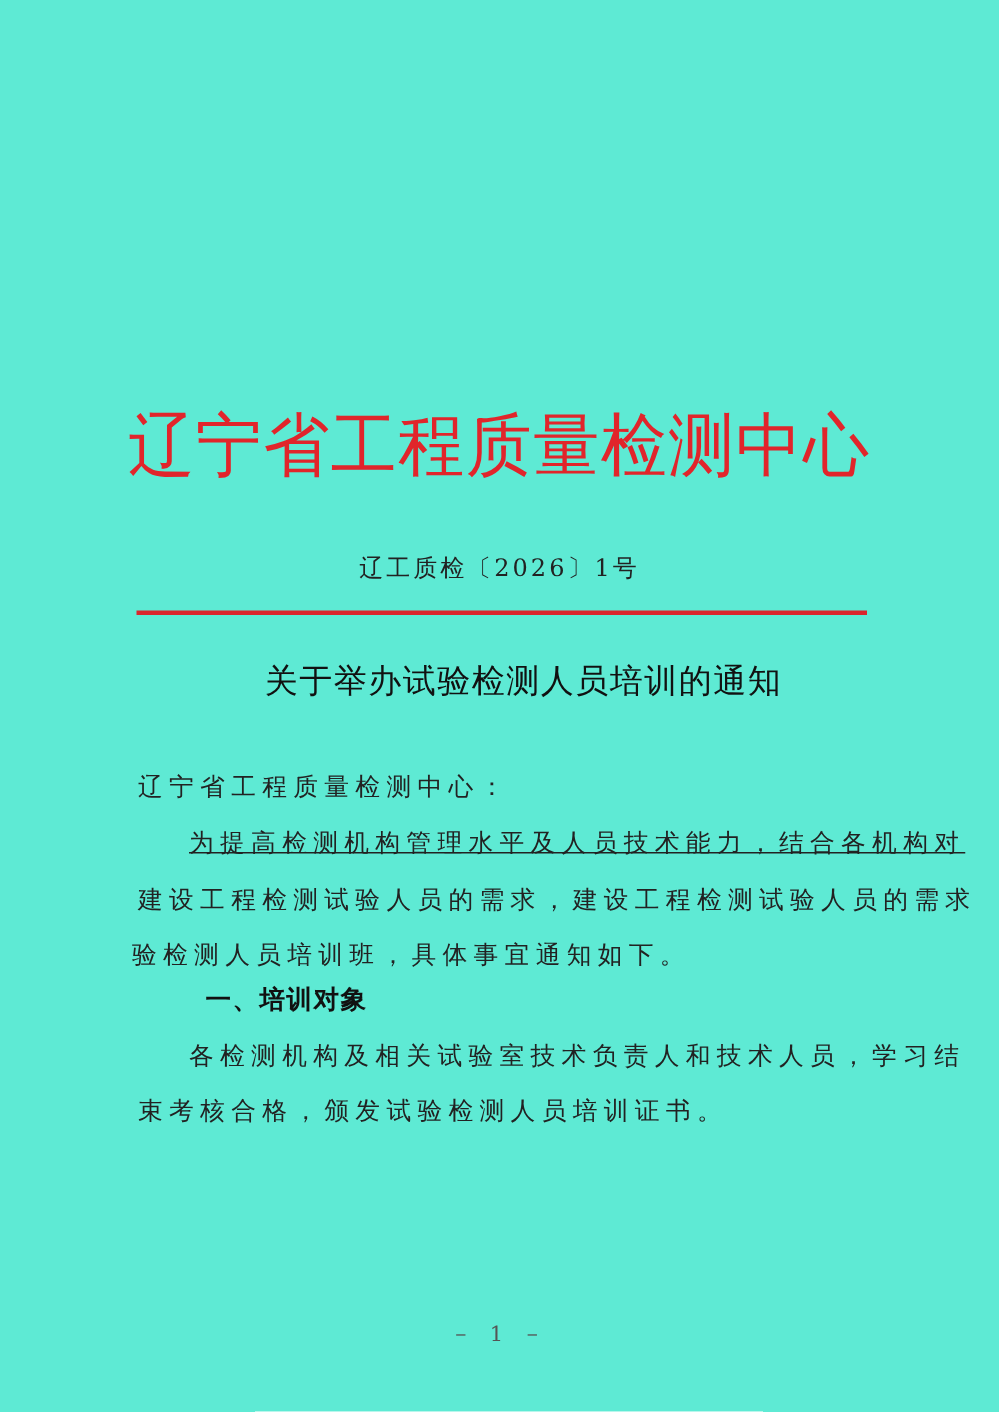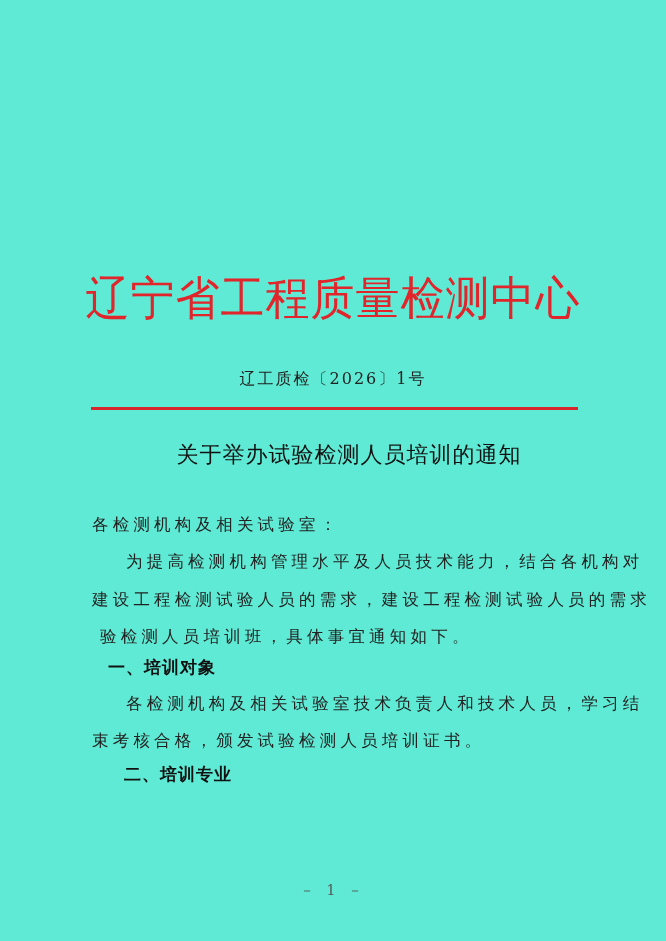--- a/index.html
+++ b/index.html
@@ -45,27 +45,26 @@
 <div class="page">
 
   <div class="abs org-title">辽宁省工程质量检测中心</div>
 
   <div class="abs doc-no">辽工质检〔2026〕1号</div>
 
   <div class="abs red-rule"></div>
 
   <div class="abs notice-title">关于举办试验检测人员培训的通知</div>
 
-  <div class="abs body-text" style="left:92px; top:513px;">各检测机构及相关试验室：</div>
+  <div class="abs body-text" style="left:92px; top:513px;">辽宁省工程质量检测中心：</div>
 
-  <div class="abs body-text" style="left:126px; top:550px;">为提高检测机构管理水平及人员技术能力，结合各机构对</div>
+  <div class="abs body-text" style="left:126px; top:550px;text-decoration:underline;">为提高检测机构管理水平及人员技术能力，结合各机构对</div>
   <div class="abs body-text" style="left:92px; top:588px;">建设工程检测试验人员的需求，建设工程检测试验人员的需求</div>
-  <div class="abs body-text" style="left:100px; top:625px;text-align:center;">验检测人员培训班，具体事宜通知如下。</div>
+  <div class="abs body-text" style="left:88px; top:625px;text-align:center;">验检测人员培训班，具体事宜通知如下。</div>
 
-  <div class="abs heading-text" style="left:108px; top:655px;">一、培训对象</div>
+  <div class="abs heading-text" style="left:137px; top:655px;">一、培训对象</div>
   <div class="abs body-text" style="left:92px; top:729px;">束考核合格，颁发试验检测人员培训证书。</div>
   <div class="abs body-text" style="left:126px; top:692px;">各检测机构及相关试验室技术负责人和技术人员，学习结</div>
 
-  <div class="abs heading-text" style="left:124px; top:762px;">二、培训专业</div>
 
   <div class="abs page-number">－ 1 －</div>
 
 </div>
 
 </body></html>

